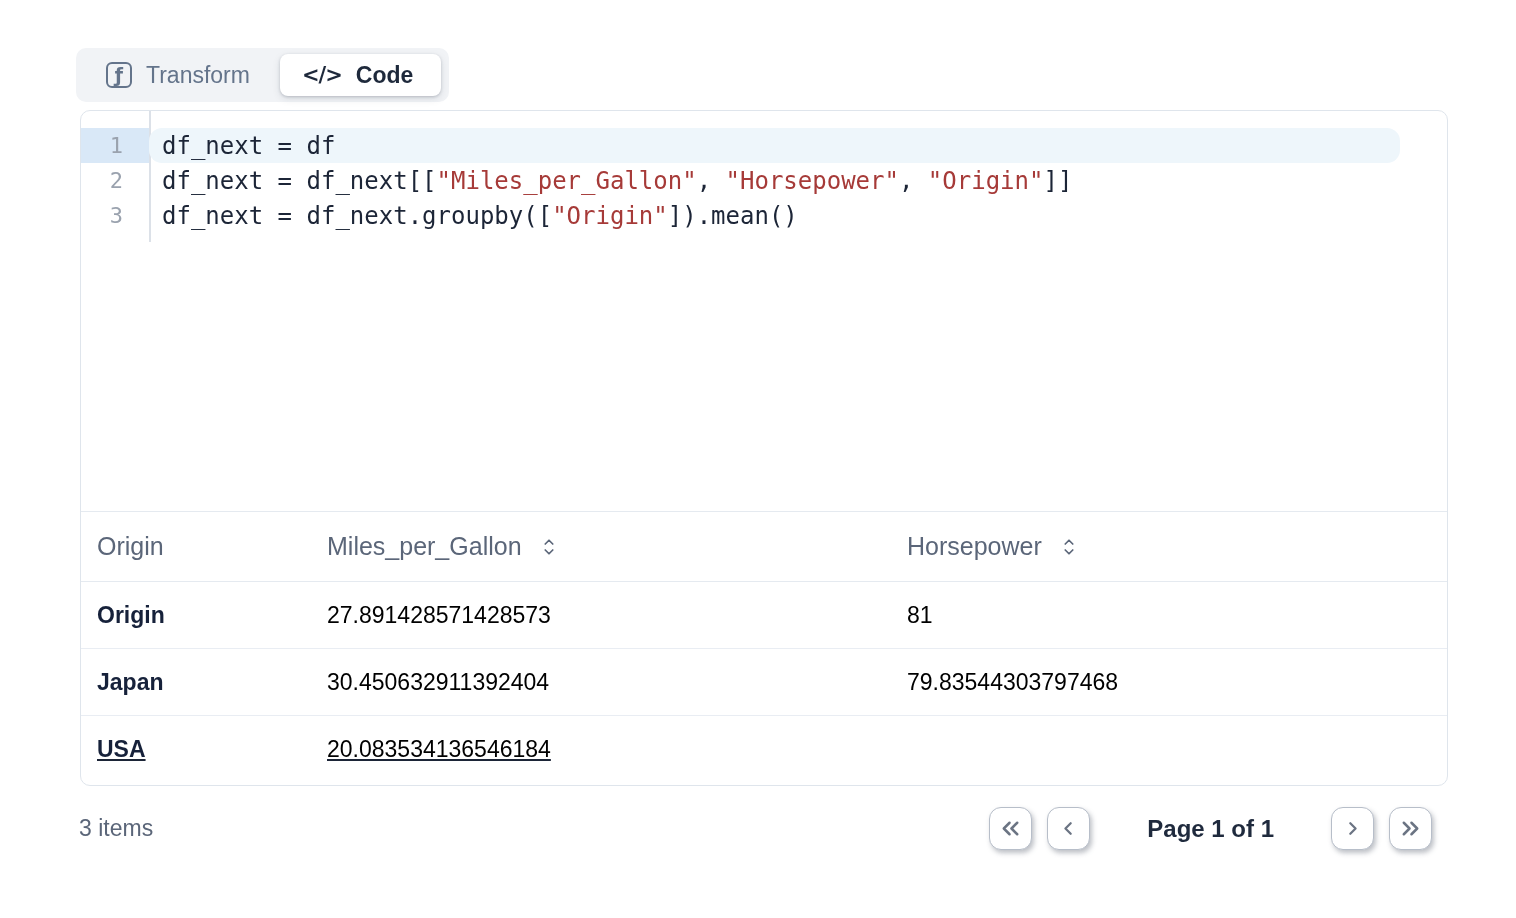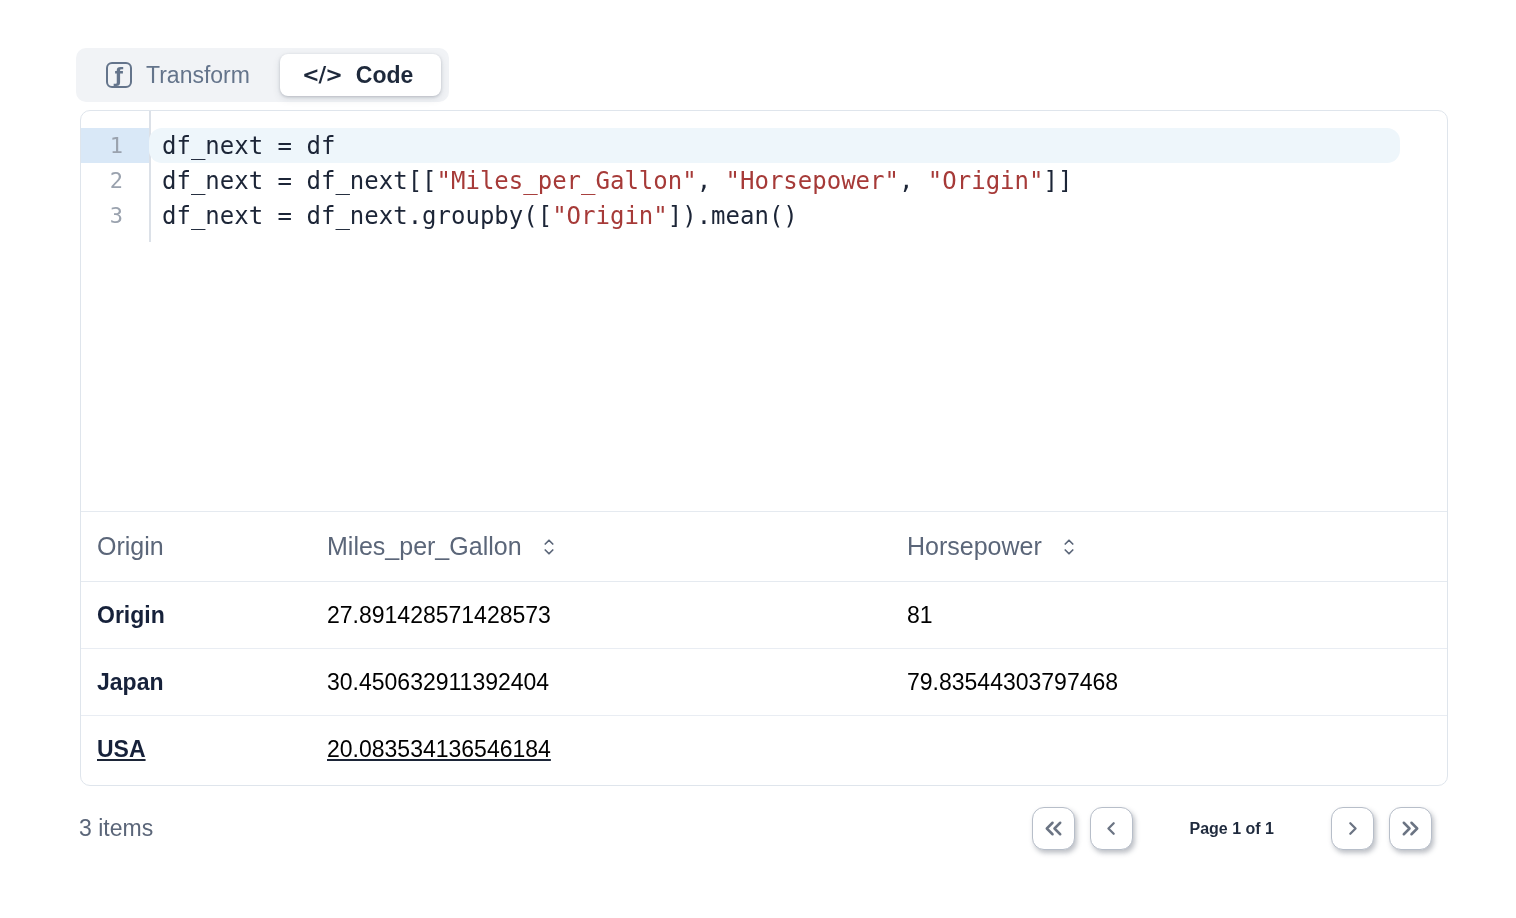--- a/index.html
+++ b/index.html
@@ -104,21 +104,21 @@
   .pager { display: flex; align-items: center; }
   .page-btn {
     width: 43px; height: 43px; border-radius: 12px;
     border: 1.5px solid #b7bec9; background: #ffffff;
     display: flex; align-items: center; justify-content: center;
     box-shadow: 2px 3px 5px rgba(108,115,129,0.45);
     cursor: pointer;
   }
   .page-btn + .page-btn { margin-left: 15px; }
   .page-label {
-    margin: 0 57px; font-size: 16px; font-weight: 600; color: #1f2a3d;
+    margin: 0 57px; font-size: 24px; font-weight: 600; color: #1f2a3d;
   }
   .page-btn svg { stroke: #6b7483; }
 </style>
 </head>
 <body>
 
 <div class="tabbar">
   <div class="tab tab-transform">
     <span class="fn-icon">ƒ</span>
     <span>Transform</span>

